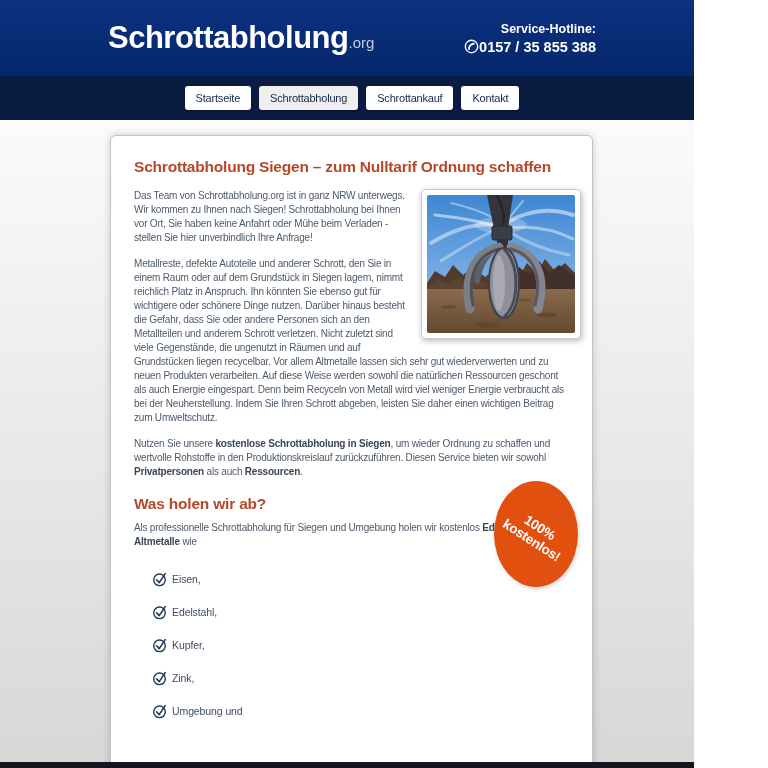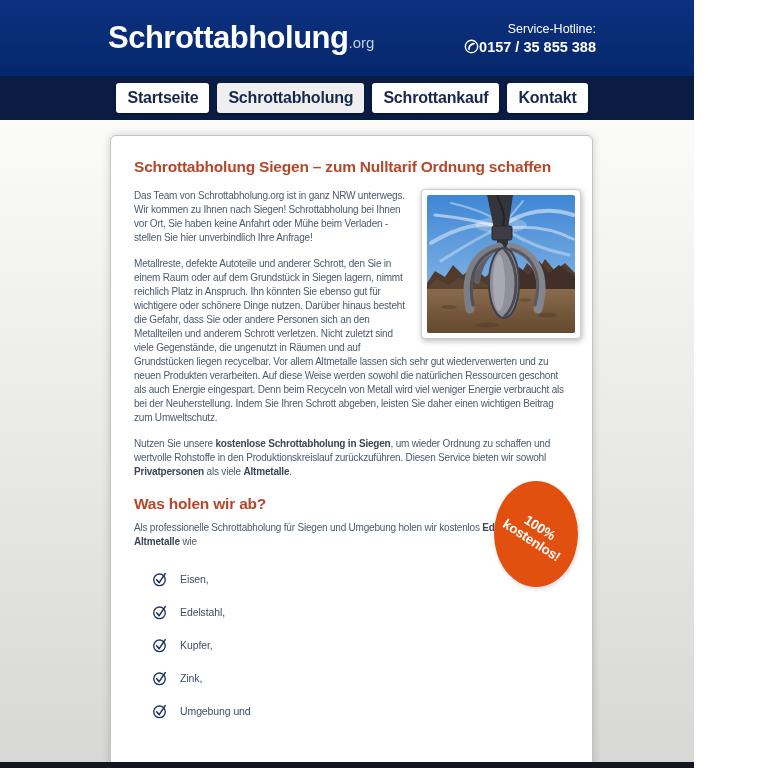--- a/index.html
+++ b/index.html
@@ -8,30 +8,30 @@
   .page { position:relative; width:694px; height:768px; overflow:hidden; background:#f5f4f2; }
 
   
   .topbar { position:absolute; top:0; left:0; width:768px; height:76px;
     background:linear-gradient(#0d3180, #04276b); }
   .header-inner { width:488px; margin-left:108px; height:100%;
     display:flex; justify-content:space-between; align-items:center; }
   .logo { color:#ffffff; font-size:31px; font-weight:600; letter-spacing:-0.5px; cursor:pointer; }
   .logo .tld { font-size:15px; font-weight:400; color:#c6cddf; letter-spacing:0; }
   .hotline { text-align:right; color:#ffffff; }
-  .hotline-label { font-size:12.5px; font-weight:400; margin-bottom:3px; }
+  .hotline-label { font-size:12.5px; font-weight:700; margin-bottom:3px; }
   .hotline-number { font-size:14.5px; font-weight:700; display:flex; align-items:center; justify-content:flex-end; }
   .phone-icon svg { display:block; }
 
   
   .navbar { position:absolute; top:76px; left:0; width:768px; height:44px; background:#0a1c42; }
   .nav-inner { width:488px; margin-left:108px; height:100%;
     display:flex; justify-content:center; align-items:center; gap:8px; }
   .nav-btn { background:#ffffff; color:#14274e; font-family:"Liberation Sans",sans-serif;
-    font-size:16px; font-weight:700; padding:6px 11px; border:none; border-radius:3px;
+    font-size:11px; font-weight:400; padding:6px 11px; border:none; border-radius:3px;
     box-shadow:0 1px 2px rgba(0,0,0,0.45); cursor:pointer; letter-spacing:-0.2px; }
   .nav-btn.active { background:#efefef; }
 
   
   .content-bg { position:absolute; top:120px; left:0; width:768px; height:648px;
     background:linear-gradient(#fbfbfa, #d7d7d6); }
   .card { position:absolute; left:110px; top:15px; width:483px; height:660px;
     background:#ffffff; border:1px solid #c3c3c3; border-radius:6px;
     box-shadow:0 0 8px rgba(0,0,0,0.18); padding:22px 23px; }
 
@@ -47,21 +47,21 @@
     box-shadow:1px 2px 6px rgba(0,0,0,0.28); }
   .photo-frame svg { display:block; border-radius:2px; }
 
   .badge { position:absolute; top:345px; right:14px; width:84px; height:106px;
     background:#e2500f; border-radius:50%; display:flex; align-items:center; justify-content:center;
     box-shadow:1px 2px 4px rgba(0,0,0,0.15); }
   .badge-text { transform:rotate(33deg); color:#ffffff; font-weight:700; font-size:13.5px;
     line-height:15px; text-align:center; letter-spacing:-0.2px; }
 
   ul.checklist { list-style:none; margin-top:22px; margin-left:18px; }
-  ul.checklist li { display:flex; align-items:center; gap:12px; margin-bottom:17px;
+  ul.checklist li { display:flex; align-items:center; gap:4px; margin-bottom:17px;
     font-size:10.5px; color:#3e4d63; letter-spacing:-0.1px; }
   .check-icon svg { display:block; }
 
   .footer-bar { position:absolute; left:0; bottom:0; width:768px; height:6px; background:#12161f; }
 </style>
 </head>
 <body>
 
 <div class="page">
 
@@ -151,21 +151,21 @@
             <ellipse cx="72" cy="88" rx="6" ry="28" fill="#babac2" opacity="0.6"></ellipse>
             <path d="M77 54 C93 70 93 108 77 122" fill="none" stroke="#4a4b53" stroke-width="3"></path>
           </g>
         </svg>
       </figure>
 
       <p>Das Team von Schrottabholung.org ist in ganz NRW unterwegs. Wir kommen zu Ihnen nach Siegen! Schrottabholung bei Ihnen vor Ort, Sie haben keine Anfahrt oder Mühe beim Verladen - stellen Sie hier unverbindlich Ihre Anfrage!</p>
 
       <p>Metallreste, defekte Autoteile und anderer Schrott, den Sie in einem Raum oder auf dem Grundstück in Siegen lagern, nimmt reichlich Platz in Anspruch. Ihn könnten Sie ebenso gut für wichtigere oder schönere Dinge nutzen. Darüber hinaus besteht die Gefahr, dass Sie oder andere Personen sich an den Metallteilen und anderem Schrott verletzen. Nicht zuletzt sind viele Gegenstände, die ungenutzt in Räumen und auf Grundstücken liegen recycelbar. Vor allem Altmetalle lassen sich sehr gut wiederverwerten und zu neuen Produkten verarbeiten. Auf diese Weise werden sowohl die natürlichen Ressourcen geschont als auch Energie eingespart. Denn beim Recyceln von Metall wird viel weniger Energie verbraucht als bei der Neuherstellung. Indem Sie Ihren Schrott abgeben, leisten Sie daher einen wichtigen Beitrag zum Umweltschutz.</p>
 
-      <p><span>Nutzen Sie unsere </span><b>kostenlose Schrottabholung in Siegen</b><span>, um wieder Ordnung zu schaffen und wertvolle Rohstoffe in den Produktionskreislauf zurückzuführen. Diesen Service bieten wir sowohl </span><b>Privatpersonen</b><span> als viele </span><b>Altmetalle</b><span>.</span></p>
+      <p><span>Nutzen Sie unsere </span><b>kostenlose Schrottabholung in Siegen</b><span>, um wieder Ordnung zu schaffen und wertvolle Rohstoffe in den Produktionskreislauf zurückzuführen. Diesen Service bieten wir sowohl </span><b>Privatpersonen</b><span> als auch </span><b>Ressourcen</b><span>.</span></p>
 
       <h2 class="section-title">Was holen wir ab?</h2>
 
       <p><span>Als professionelle Schrottabholung für Siegen und Umgebung holen wir kostenlos </span><b>Edel-, Bunt- und Altmetalle</b><span> wie</span></p>
 
       <ul class="checklist">
         <li>
           <span class="check-icon">
             <svg width="16" height="16" viewBox="0 0 16 16">
                 <circle cx="7.5" cy="8.8" r="5.8" fill="none" stroke="#22355c" stroke-width="1.4"></circle>

